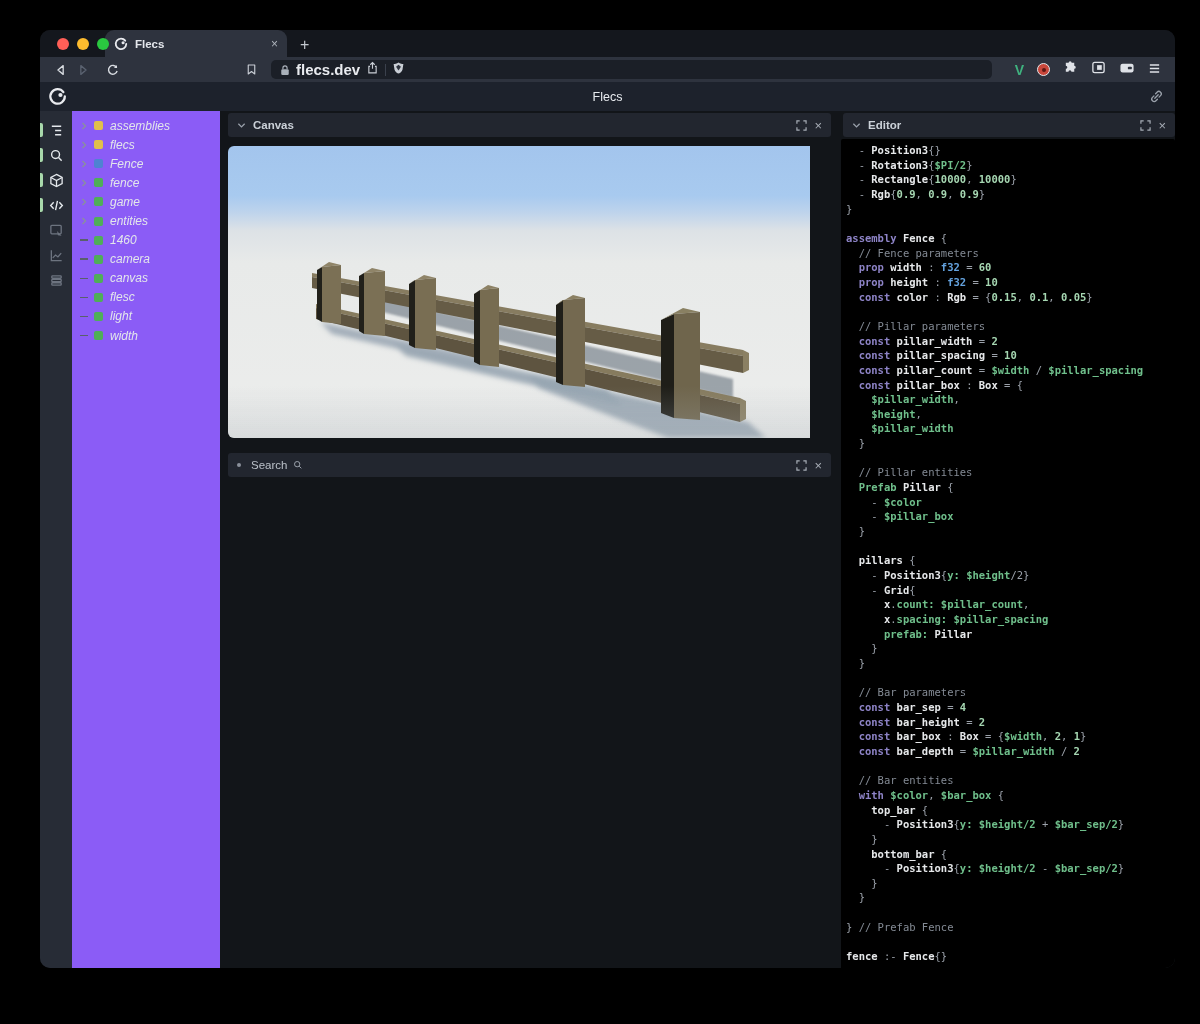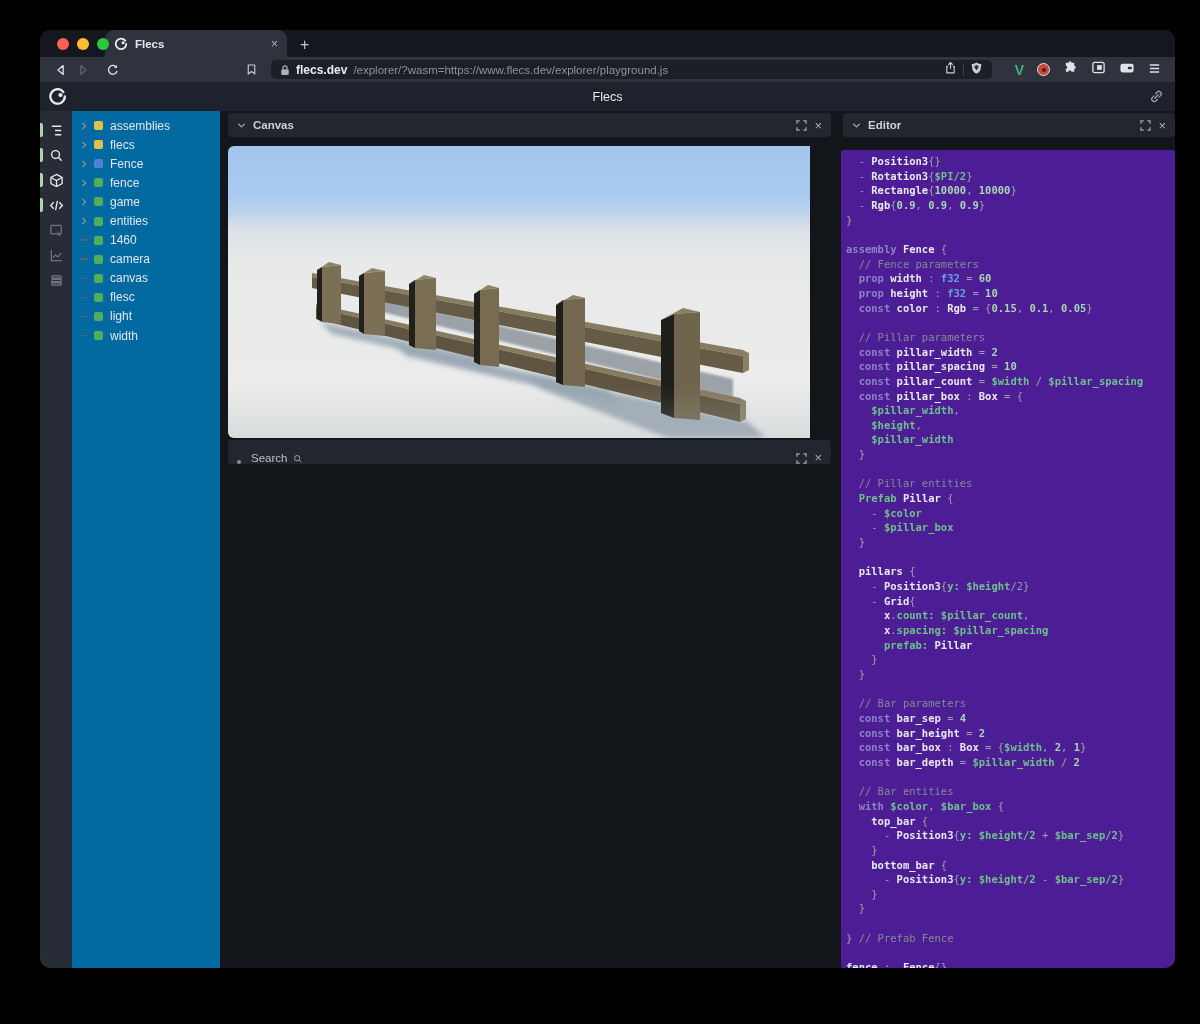--- a/index.html
+++ b/index.html
@@ -17,21 +17,21 @@
   .tab-title { flex:1; font-size:11.5px; font-weight:bold; color:#e4e7ec; }
   .tab-close { color:#aeb4bc; font-size:12px; cursor:default; }
   .newtab { margin-left:13px; margin-bottom:4px; color:#c3c8cf; font-size:16px; line-height:16px; }
 
   
   .toolbar { height:25px; background:#2e333e; display:flex; align-items:center; padding:0 10px; }
   .navbtn { width:22px; height:20px; display:flex; align-items:center; justify-content:center; }
   .bookmarkbtn { margin-left:116px; }
   .urlbar { flex:1; height:19px; margin:0 9px; background:#1b1f27; border-radius:5px;
             display:flex; align-items:center; padding:0 9px; gap:6px; min-width:0; }
-  .url-domain { font-size:12px; font-weight:bold; color:#e9ebef; white-space:nowrap; }
+  .url-domain { font-size:15px; font-weight:bold; color:#e9ebef; white-space:nowrap; }
   .url-path { font-size:11.5px; color:#8d939d; white-space:nowrap; overflow:hidden; flex:1; }
   .url-divider { width:1px; height:12px; background:#3b414d; }
   .ext-row { display:flex; align-items:center; gap:13px; margin:0 4px 0 14px; }
   .v-label { color:#3fb27f; font-weight:bold; font-size:14px; }
   .red-badge { width:13px; height:13px; border-radius:50%; background:#c8473b; border:1.5px solid #e3e6ea;
                display:flex; align-items:center; justify-content:center; }
   .red-badge i { width:4px; height:4px; border-radius:50%; background:#5d1713; }
 
   
   .appheader { height:29px; background:#1d222c; display:flex; align-items:center; position:relative; }
@@ -41,42 +41,42 @@
 
   
   .content { display:flex; height:857px; }
   .rail { width:32px; background:#272c36; display:flex; flex-direction:column; padding-top:7px; position:relative; }
   .railbtn { height:25px; display:flex; align-items:center; justify-content:center; position:relative; color:#6d7480; }
   .railbtn.active { color:#e4e8ec; }
   .railbtn.active::before { content:""; position:absolute; left:0; top:5px; width:3px; height:14px;
                             background:#a8d8ab; border-radius:0 2px 2px 0; }
   .railbtn svg { stroke:currentColor; }
 
-  .tree { width:148px; background:#0369a1; padding-top:5px; overflow:hidden; }
+  .tree { width:148px; background:#8b5cf6; padding-top:5px; overflow:hidden;font-style:italic; }
   .trow { height:19.1px; display:flex; align-items:center; padding-left:8px; }
   .caret { width:8px; height:8px; flex:0 0 8px; }
   .tdash { width:8px; height:1.5px; background:#59606a; flex:0 0 8px; }
   .sq { width:9px; height:9px; border-radius:2px; margin:0 7px 0 6px; flex:0 0 9px; }
   .tlabel { font-size:12px; color:#e3e6eb; white-space:nowrap; }
 
   .main { flex:1; background:#121519; padding:2px 7px 0 8px; min-width:0; }
   .panelheader { height:24px; background:#22262f; border-radius:3px; display:flex; align-items:center;
                  padding:0 9px; gap:7px; }
   .ph-title { font-size:11.5px; font-weight:bold; color:#cbd1d8; }
   .ph-spacer { flex:1; }
   .ph-btn { color:#a7adb6; display:flex; align-items:center; }
   .ph-x { color:#a7adb6; font-size:13px; line-height:13px; }
   .ph-dot { width:4px; height:4px; border-radius:50%; background:#8b919b; margin-right:3px; }
 
   .viewport { margin-top:9px; height:292px; border-radius:6px; overflow:hidden; }
-  .searchheader { margin-top:2px;align-items:flex-end; }
+  .searchheader { margin-top:15px; }
 
   .editorcol { width:337px; background:#121519; padding:2px 0 0 3px; display:flex; flex-direction:column; }
   .editorcol .panelheader { margin-left:2px; }
-  .codearea { flex:1; margin-top:13px; background:#4c1d95; overflow:hidden; border-radius:2px 2px 0 0; }
+  .codearea { flex:1; margin-top:2px; background:#000000; overflow:hidden; border-radius:2px 2px 0 0; }
   .code { padding:4px 0 6px 5px; font-family:"DejaVu Sans Mono", monospace; font-size:10.5px;
           line-height:14.66px; white-space:pre; }
   .cl { height:14.66px; }
   .code .k { color:#8d83c6; font-weight:bold; }
   .code .w { color:#e6e8ea; font-weight:bold; }
   .code .t { color:#64a2de; font-weight:bold; }
   .code .n { color:#a6d7b2; font-weight:bold; }
   .code .v { color:#6fbf8b; font-weight:bold; }
   .code .g { color:#6fbf8b; font-weight:bold; }
   .code .c { color:#848b95; }
@@ -125,21 +125,20 @@
       <svg width="13" height="13" viewBox="0 0 16 16">
           <path d="M4 2.5 h8 v11 l-4 -3 l-4 3 z" fill="none" stroke="#c9ced5" stroke-width="1.4" stroke-linejoin="round"></path>
         </svg>
     </span>
     <div class="urlbar">
       <svg width="10" height="12" viewBox="0 0 12 14">
         <rect x="1.5" y="6" width="9" height="7" rx="1.5" fill="#aab1ba"></rect>
         <path d="M3.5 6 V4.5 a2.5 2.5 0 0 1 5 0 V6" fill="none" stroke="#aab1ba" stroke-width="1.4"></path>
       </svg>
       <span class="url-domain">flecs.dev</span>
-        <span class="url-path">/explorer/?wasm=https://www.flecs.dev/explorer/playground.js</span>
       <span>
         <svg width="13" height="14" viewBox="0 0 16 16">
             <path d="M5 6 H3.5 V14 H12.5 V6 H11" fill="none" stroke="#c9ced5" stroke-width="1.4"></path>
             <path d="M8 1.5 V9 M5.3 4 L8 1.3 L10.7 4" fill="none" stroke="#c9ced5" stroke-width="1.4"></path>
           </svg>
       </span>
       <span class="url-divider"></span>
       <span>
         <svg width="13" height="14" viewBox="0 0 16 16">
             <path d="M8 1.2 C10 2.6 12.8 3 14 3 L12.9 10 C12 12.8 9.2 14.3 8 14.8 C6.8 14.3 4 12.8 3.1 10 L2 3 C3.2 3 6 2.6 8 1.2 Z" fill="#c9ced5"></path>

